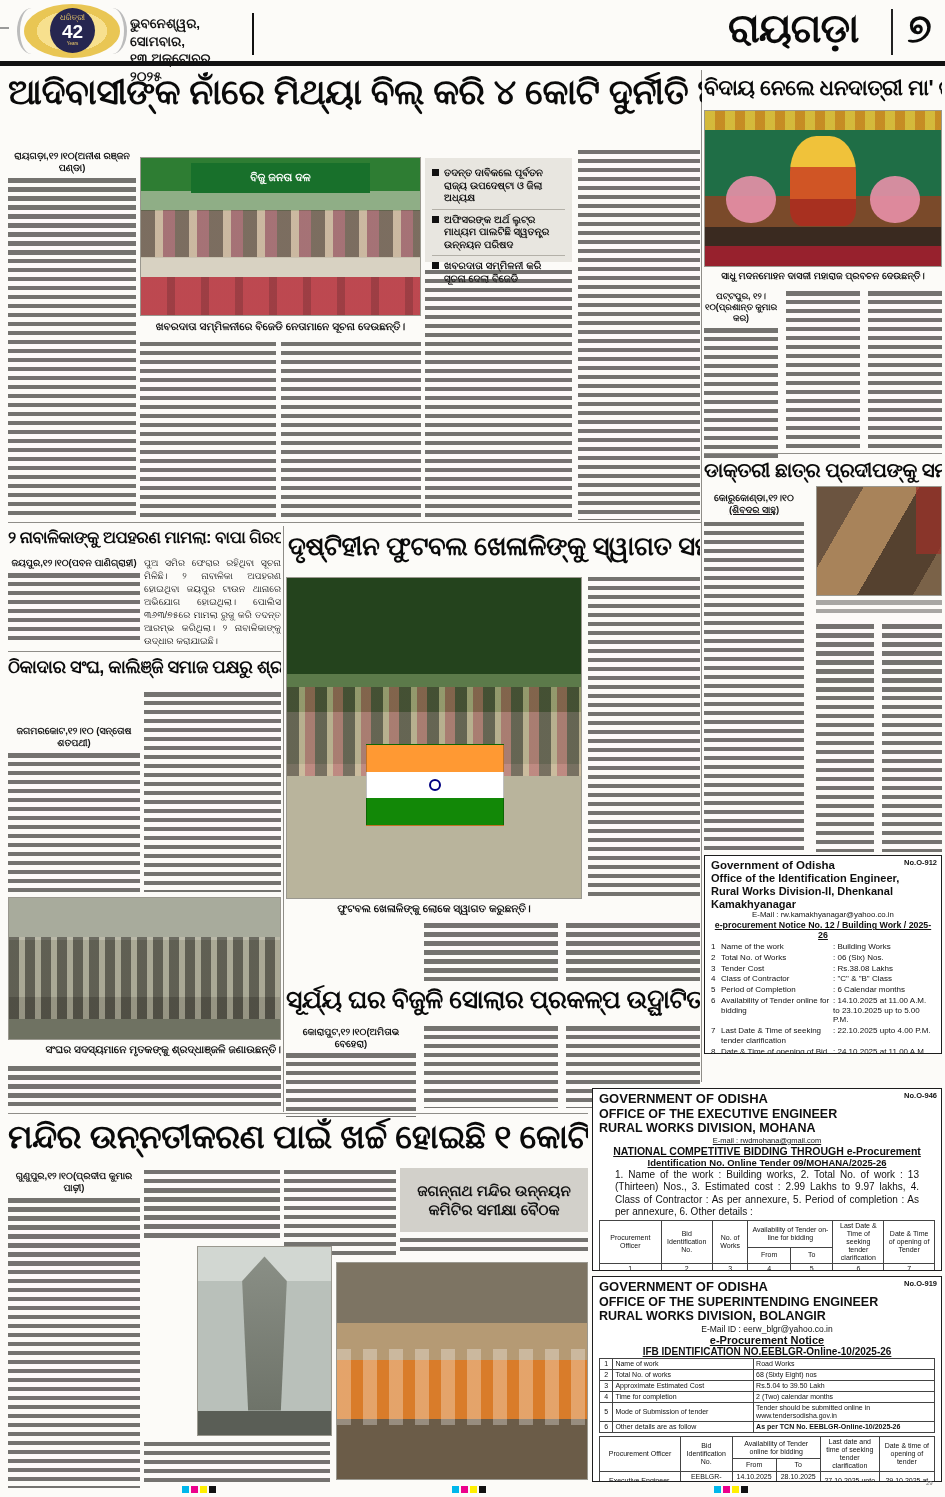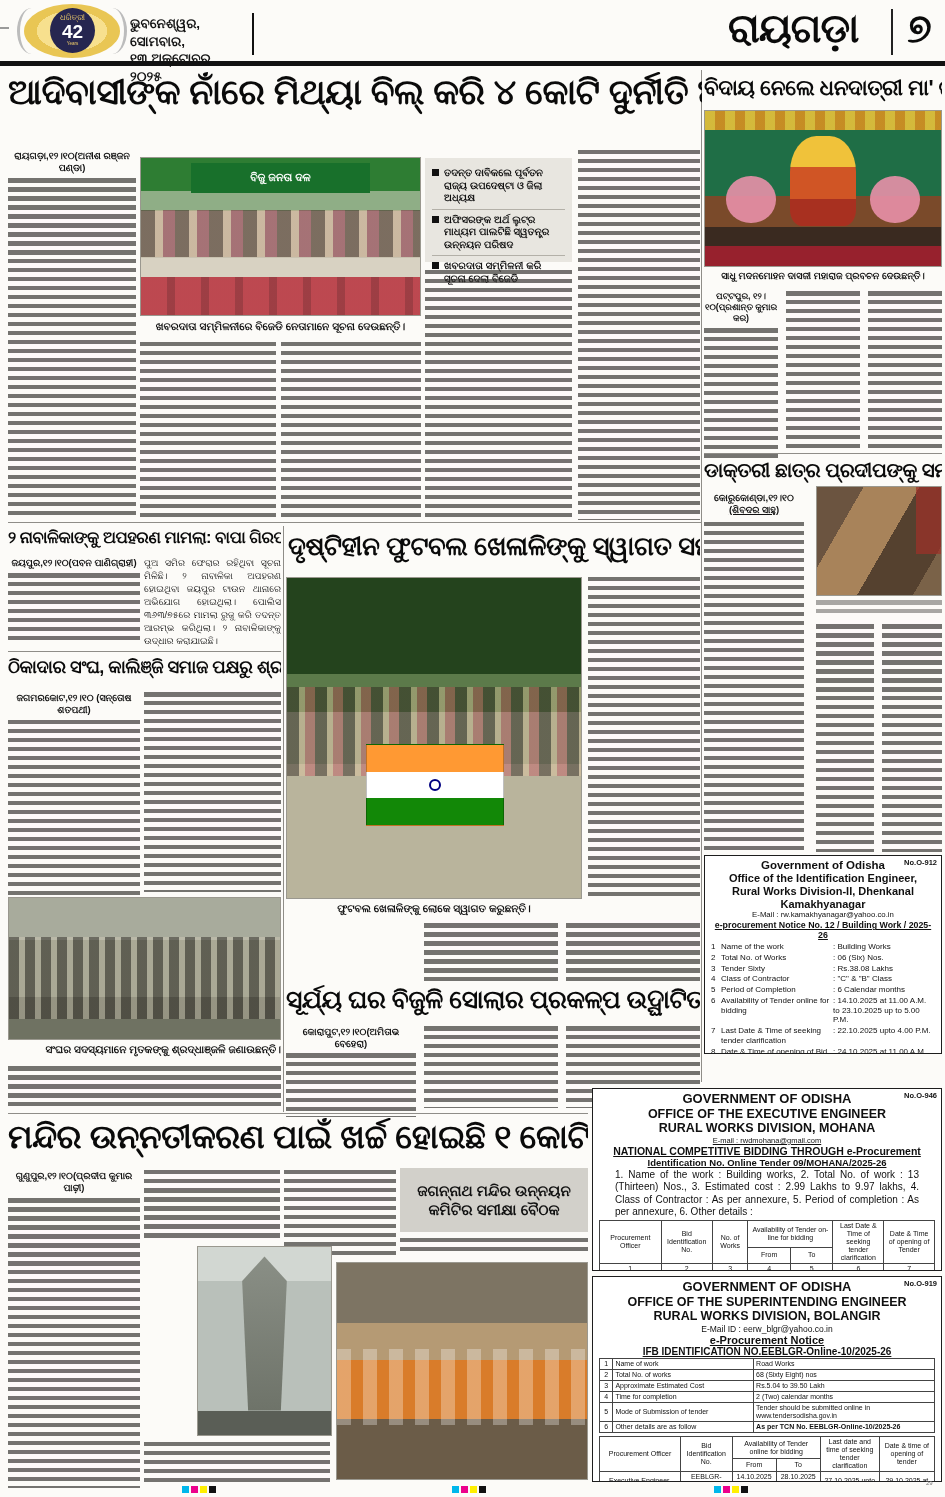--- a/index.html
+++ b/index.html
@@ -62,21 +62,21 @@
     clip-path:polygon(50% 0,80% 16%,72% 100%,28% 100%,20% 16%);}
   .temple-base{position:absolute;left:0;bottom:0;width:100%;height:13%;background:#5a5e56;}
   .ph-group{background:linear-gradient(to bottom,#7d7463 0 28%,#b59a74 28% 45%,#d97c2a 45% 72%,#6b5c48 72%);}
   .group-kurta{position:absolute;left:0;top:40%;width:100%;height:35%;
     background:repeating-linear-gradient(90deg,rgba(255,255,255,.3) 0 14px,transparent 14px 26px);}
   .boxed-sub{background:#d2d0ca;font-weight:bold;text-align:center;display:flex;align-items:center;
     justify-content:center;line-height:1.3;padding:4px 8px;box-sizing:border-box;}
   
   .notice{position:absolute;background:#fff;border:1.5px solid #1d1d1d;box-sizing:border-box;padding:3px 6px;overflow:hidden;color:#101010;}
   .n-no{position:absolute;top:2px;right:4px;font-size:7.5px;font-weight:bold;}
-  .n-t{font-weight:bold;text-align:center;line-height:1.15;}
+  .n-t{font-weight:bold;text-align:left;line-height:1.15;}
   .n-email{text-align:center;}
   .n-sub{font-weight:bold;text-align:center;text-decoration:underline;}
   .n1-row{display:flex;font-size:8px;line-height:1.18;margin:1.5px 0;}
   .n1-n{width:10px;flex:none;}
   .n1-l{width:112px;flex:none;}
   .n1-v{flex:1;}
   table.nt{border-collapse:collapse;width:100%;}
   table.nt td,table.nt th{border:1px solid #444;padding:1px 2px;font-size:7px;font-weight:normal;
     text-align:center;line-height:1.15;vertical-align:middle;}
   .mark-sq{position:absolute;width:7px;height:7px;top:1486px;}
@@ -174,21 +174,21 @@
   <div class="abs ft" style="left:882px;top:624px;width:60px;height:228px;"></div>
 
   <div class="abs hl" style="left:8px;top:528px;width:273px;font-size:16.5px;height:23px;">୨ ନାବାଳିକାଙ୍କୁ ଅପହରଣ ମାମଲା: ବାପା ଗିରଫ, ପୁଅ ଫେରାର</div>
   <div class="abs" style="left:8px;top:557px;width:132px;">
     <div class="dateline">ଜୟପୁର,୧୨।୧୦(ପବନ ପାଣିଗ୍ରାହୀ)</div>
     <div class="ft" style="height:72px;margin-top:4px;"></div>
   </div>
   <div class="abs body-txt" style="left:144px;top:557px;width:137px;height:90px;overflow:hidden;">ପୁଅ ସମିର ଫେରାର ରହିଥିବା ସୂଚନା ମିଳିଛି। ୨ ନାବାଳିକା ଅପହରଣ ହୋଇଥିବା ଜୟପୁର ଟାଉନ ଥାନାରେ ଅଭିଯୋଗ ହୋଇଥିଲା। ପୋଲିସ ୩୬୩/୭୫ରେ ମାମଲା ରୁଜୁ କରି ତଦନ୍ତ ଆରମ୍ଭ କରିଥିଲା। ୨ ନାବାଳିକାଙ୍କୁ ଉଦ୍ଧାର କରାଯାଇଛି।</div>
 
   <div class="abs hl" style="left:8px;top:657px;width:273px;font-size:18px;height:26px;">ଠିକାଦାର ସଂଘ, କାଲିଞ୍ଜି ସମାଜ ପକ୍ଷରୁ ଶ୍ରଦ୍ଧାଞ୍ଜଳି ସଭା</div>
-  <div class="abs" style="left:8px;top:692px;width:132px;">
+  <div class="abs" style="left:8px;top:725px;width:132px;">
     <div class="dateline">ଜଗମରକୋଟ,୧୨।୧୦ (ସନ୍ତୋଷ ଶତପଥୀ)</div>
     <div class="ft" style="height:178px;margin-top:4px;"></div>
   </div>
   <div class="abs ft" style="left:144px;top:692px;width:137px;height:200px;"></div>
   <div class="photo ph-condole" style="left:8px;top:897px;width:273px;height:143px;">
     <div class="condole-people"></div>
   </div>
   <div class="abs cap" style="left:8px;top:1043px;width:273px;text-align:right;">ସଂଘର ସଦସ୍ୟମାନେ ମୃତକଙ୍କୁ ଶ୍ରଦ୍ଧାଞ୍ଜଳି ଜଣାଉଛନ୍ତି।</div>
   <div class="abs ft" style="left:8px;top:1066px;width:273px;height:40px;"></div>
 
@@ -243,21 +243,21 @@
         <span class="n1-l">Name of the work</span>
         <span class="n1-v">: Building Works</span>
       </div>
     <div class="n1-row">
         <span class="n1-n">2</span>
         <span class="n1-l">Total No. of Works</span>
         <span class="n1-v">: 06 (Six) Nos.</span>
       </div>
     <div class="n1-row">
         <span class="n1-n">3</span>
-        <span class="n1-l">Tender Sixty</span>
+        <span class="n1-l">Tender Cost</span>
         <span class="n1-v">: Rs.38.08 Lakhs</span>
       </div>
     <div class="n1-row">
         <span class="n1-n">4</span>
         <span class="n1-l">Class of Contractor</span>
         <span class="n1-v">: "C" &amp; "B" Class</span>
       </div>
     <div class="n1-row">
         <span class="n1-n">5</span>
         <span class="n1-l">Period of Completion</span>

